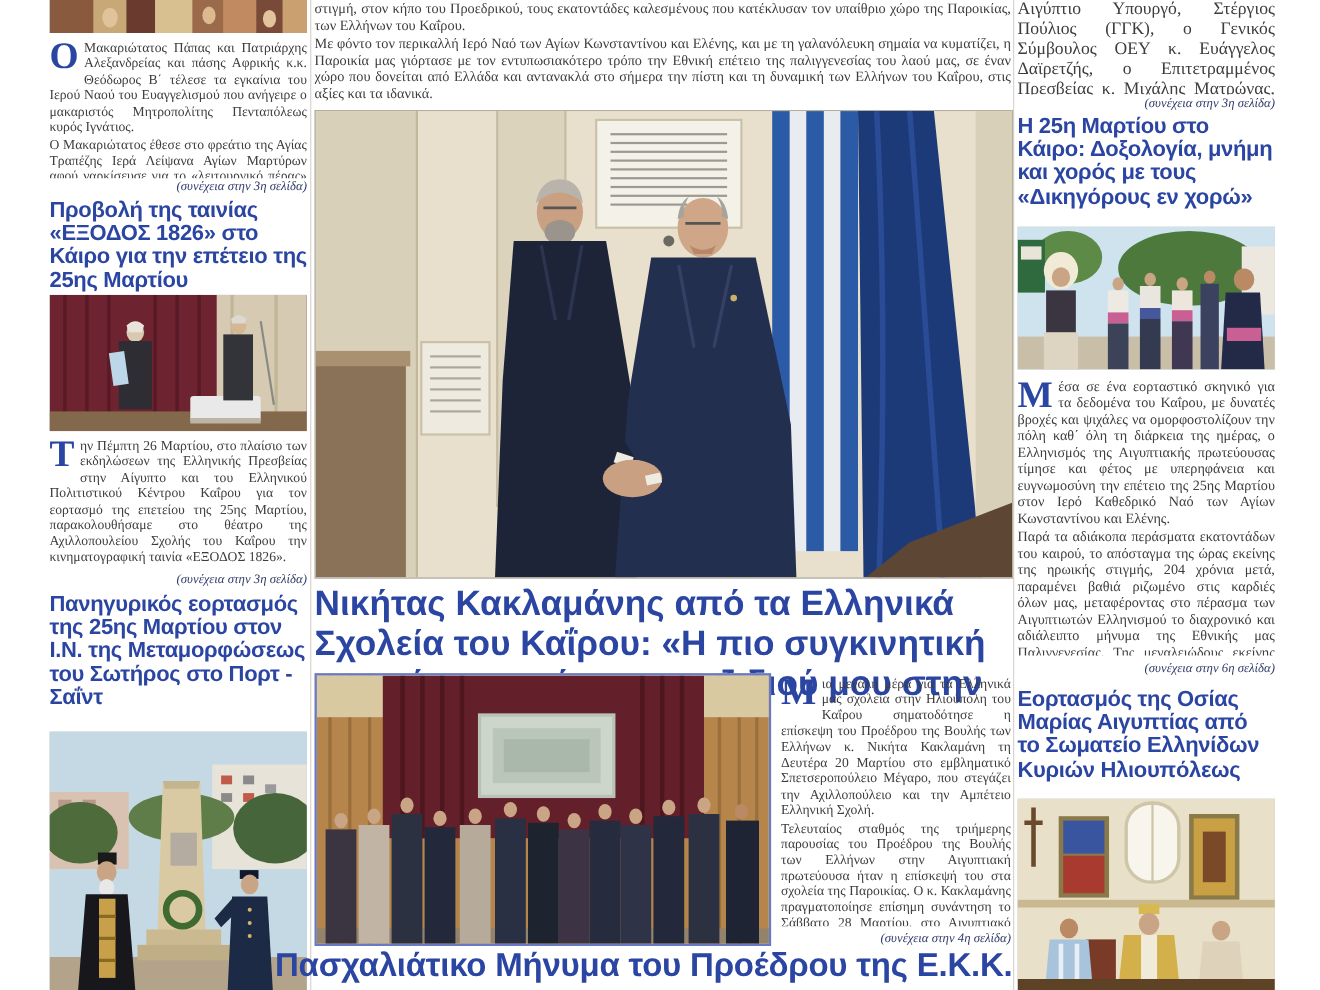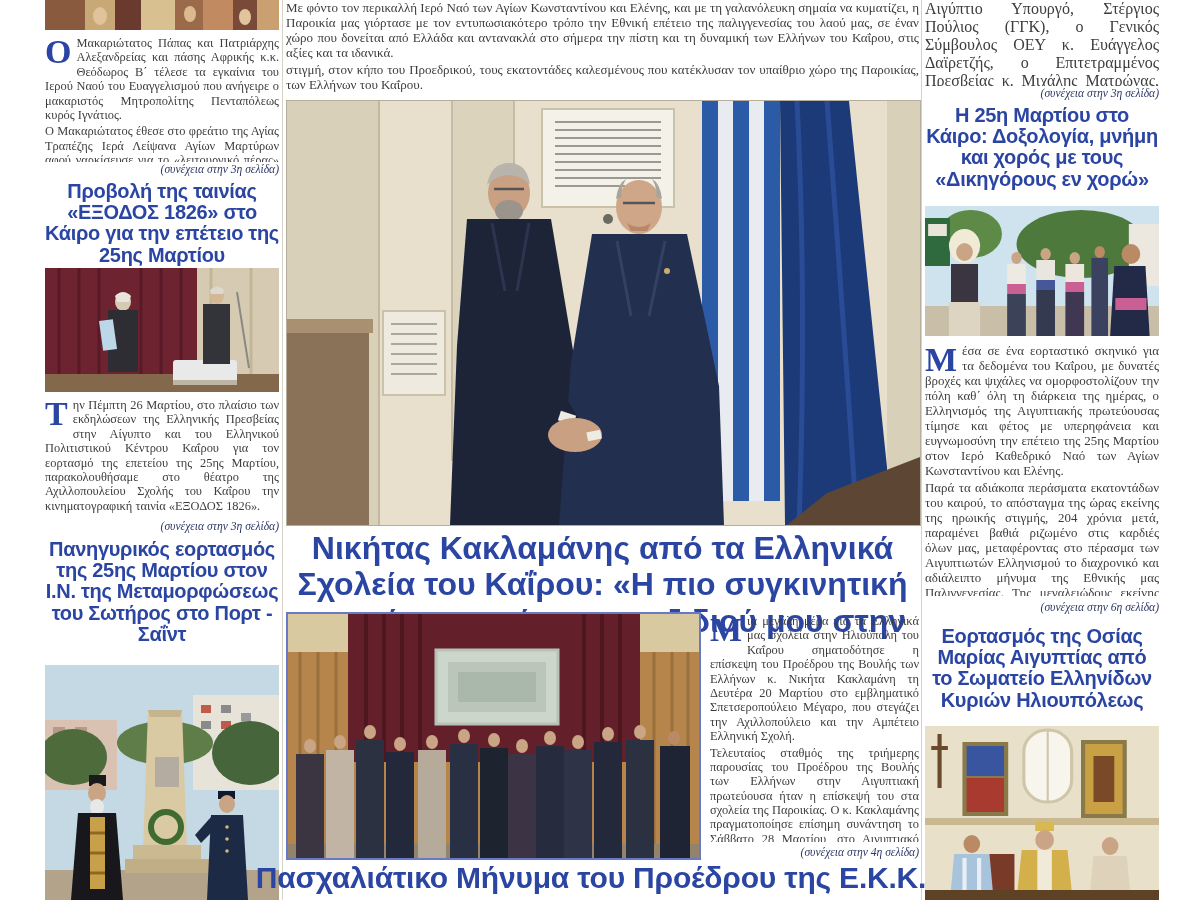--- a/index.html
+++ b/index.html
@@ -12,21 +12,21 @@
   .vline{position:absolute;top:0;height:900px;width:1px;background:#d6d2c8;}
 
   .abs{position:absolute;left:0;width:100%;}
   .body-text{font-size:12.4px;line-height:1.16;text-align:justify;color:#3d3d3d;overflow:hidden;}
   .body-text p{margin:0 0 2px 0;}
   .small-text{font-size:16px;line-height:1.13;}
   .dropcap{float:left;font-weight:bold;color:#2b45a2;font-size:34px;line-height:.8;
            padding:2px 5px 0 0;font-family:"Liberation Serif",serif;}
   .cont{font-style:italic;font-weight:normal;font-size:11.6px;color:#2e3a66;text-align:right;padding-right:8px;}
 
-  .hl{font-family:"Liberation Sans",sans-serif;font-weight:bold;color:#2b45a2;text-align:center;}
+  .hl{font-family:"Liberation Sans",sans-serif;font-weight:bold;color:#2b45a2;text-align:left;}
   .hl-s{font-size:20px;line-height:1.06;letter-spacing:-0.3px;}
   .hl-main{font-size:32px;line-height:1.14;}
   .hl-big{font-size:30px;line-height:1.05;letter-spacing:-0.2px;}
 
   .photo{overflow:hidden;background:#ccc;}
   .photo svg{display:block;width:100%;height:100%;}
   .bordered{border:1px solid #b6ae9c;}
   .blue-frame{border:2px solid #6a79c4;}
 </style>
 </head>
@@ -140,22 +140,22 @@
           <circle cx="182" cy="174" r="1.8" fill="#d8b868"></circle>
         <circle cx="182" cy="186" r="1.8" fill="#d8b868"></circle>
         <polygon points="166,152 150,170 156,178 170,164" fill="#1c2a46"></polygon>
       </svg>
     </div>
   </div>
 
   <div class="col" id="col-center">
 
     <div class="abs body-text" style="top:0;height:92px;font-size:13px">
+      <p>στιγμή, στον κήπο του Προεδρικού, τους εκατοντάδες καλεσμένους που κατέκλυσαν τον υπαίθριο χώρο της Παροικίας, των Ελλήνων του Καΐρου.</p>
       <p>Με φόντο τον περικαλλή Ιερό Ναό των Αγίων Κωνσταντίνου και Ελένης, και με τη γαλανόλευκη σημαία να κυματίζει, η Παροικία μας γιόρτασε με τον εντυπωσιακότερο τρόπο την Εθνική επέτειο της παλιγγενεσίας του λαού μας, σε έναν χώρο που δονείται από Ελλάδα και αντανακλά στο σήμερα την πίστη και τη δυναμική των Ελλήνων του Καΐρου, στις αξίες και τα ιδανικά.</p>
-      <p>στιγμή, στον κήπο του Προεδρικού, τους εκατοντάδες καλεσμένους που κατέκλυσαν τον υπαίθριο χώρο της Παροικίας, των Ελλήνων του Καΐρου.</p>
     </div>
 
     <div class="abs photo bordered" style="top:100px;height:424px">
       <svg viewBox="0 0 633 424" preserveAspectRatio="none">
         <rect width="633" height="424" fill="#e8e0cc"></rect>
         <rect x="0" y="0" width="92" height="424" fill="#d9d0ba"></rect>
         <line x1="92" y1="0" x2="92" y2="424" stroke="#c3b89e" stroke-width="2"></line>
         <rect x="0" y="228" width="82" height="196" fill="#8a7258"></rect>
         <rect x="0" y="218" width="86" height="14" fill="#a89070"></rect>
         <rect x="165" y="0" width="62" height="360" fill="#dcd3bd"></rect>

